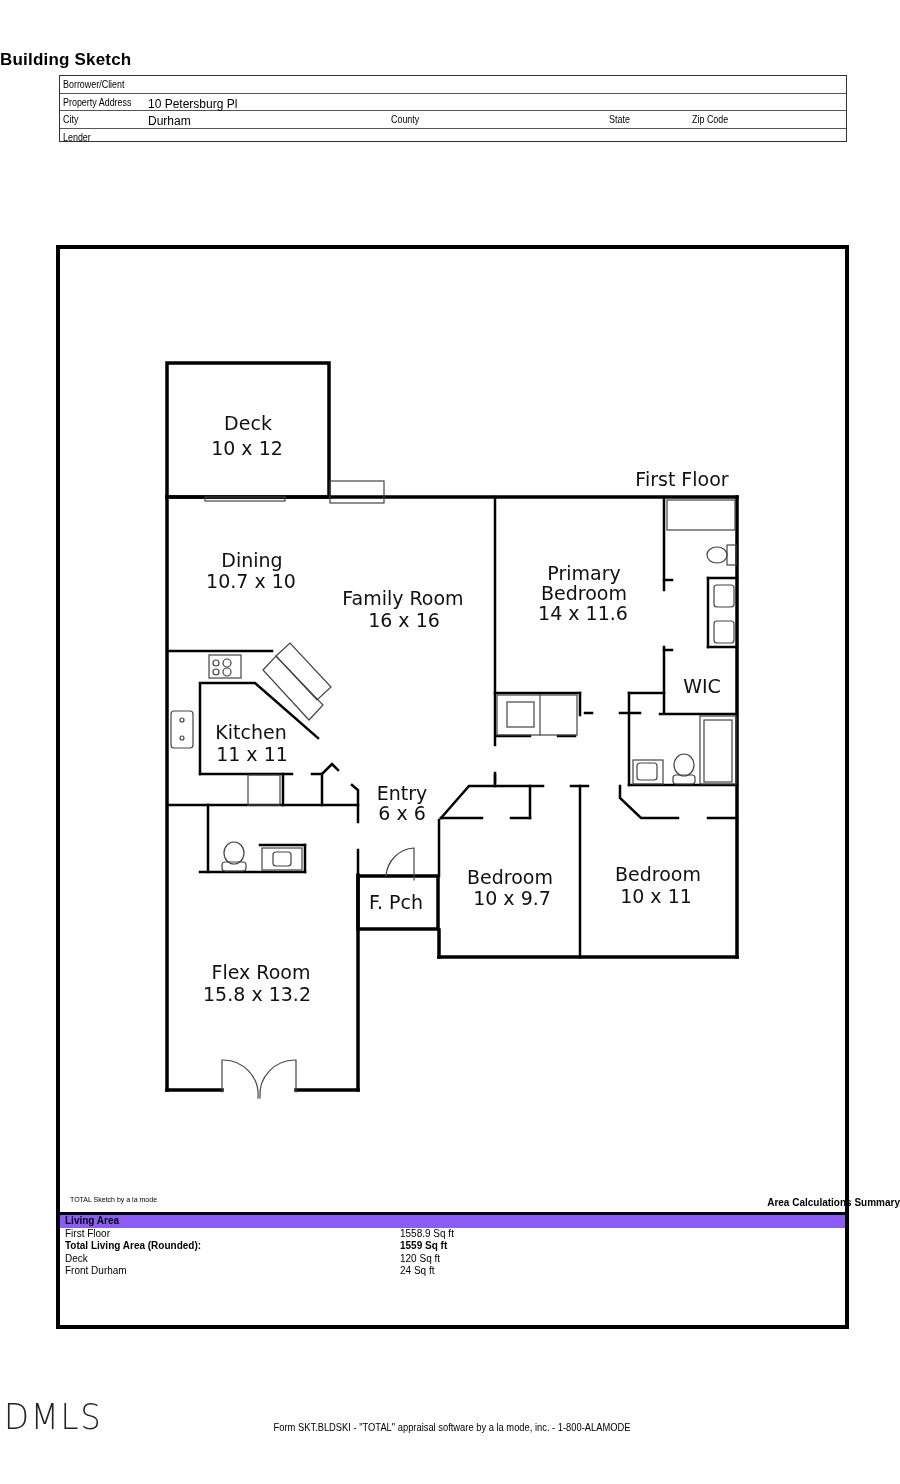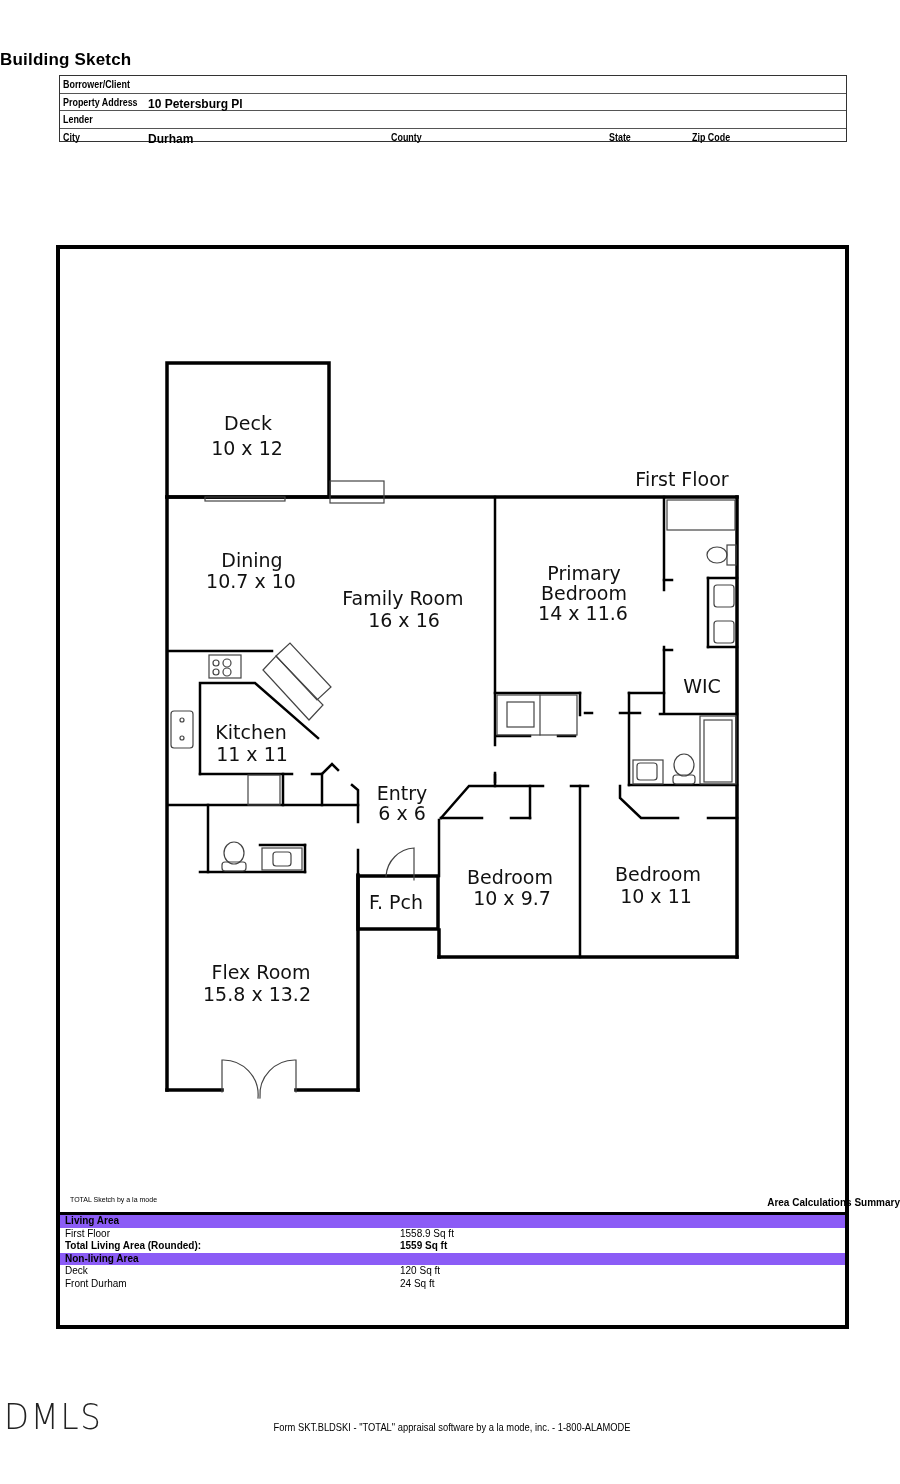--- a/index.html
+++ b/index.html
@@ -1,18 +1,18 @@
 <!DOCTYPE html>
 <html><head>
 <meta charset="utf-8">
 <style>
   html,body{margin:0;padding:0;background:#fff;}
   body{width:900px;height:1484px;position:relative;overflow:hidden;font-family:"Liberation Sans",sans-serif;color:#000;}
   .title{position:absolute;top:50px;left:0;width:900px;text-align:left;font-weight:bold;font-size:17px;letter-spacing:0.2px;}
-  .hdr{position:absolute;top:75px;left:59px;width:788px;height:67px;border:1.5px solid #333;box-sizing:border-box;font-weight:bold;}
+  .hdr{position:absolute;top:75px;left:59px;width:788px;height:67px;border:1.5px solid #333;box-sizing:border-box;}
   .hrow{position:relative;height:16.5px;border-bottom:1px solid #555;font-size:10.5px;line-height:16px;}
   .hrow:last-child{border-bottom:none;}
   .hlbl{position:absolute;left:3px;top:0;transform:scaleX(0.85);transform-origin:left;}
   .hval{position:absolute;top:2px;font-size:12px;}
   .frame{position:absolute;left:56px;top:245px;width:793px;height:1084px;border:4px solid #000;box-sizing:border-box;}
   svg.plan{position:absolute;left:0;top:0;}
   .room-txt{font-family:"DejaVu Sans",sans-serif;font-size:19px;fill:#111;text-anchor:middle;}
   .small-tag{position:absolute;left:70px;top:1196px;font-size:7px;}
   .sum-title{position:absolute;left:0;width:900px;top:1197px;text-align:right;font-size:10px;font-weight:bold;}
   .summary{position:absolute;left:60px;top:1212px;width:785px;font-size:10px;}
@@ -34,28 +34,28 @@
 <div class="hdr">
   <div class="hrow">
     <span class="hlbl">Borrower/Client</span>
     <span class="hval" style="left:88px"></span>
   </div>
   <div class="hrow">
     <span class="hlbl">Property Address</span>
     <span class="hval" style="left:88px">10 Petersburg Pl</span>
   </div>
   <div class="hrow">
-    <span class="hlbl">Lender</span>
-  </div>
-  <div class="hrow">
     <span class="hlbl">City</span>
     <span class="hval" style="left:88px">Durham</span>
     <span class="hlbl" style="left:331px">County</span>
     <span class="hlbl" style="left:549px">State</span>
     <span class="hlbl" style="left:632px">Zip Code</span>
+  </div>
+  <div class="hrow">
+    <span class="hlbl">Lender</span>
   </div>
 </div>
 
 <div class="frame"></div>
 
 <svg class="plan" width="900" height="1484">
   <g stroke="#000" fill="none" stroke-linecap="square">
 
     <rect x="167" y="363" width="162" height="134" stroke-width="3.5"></rect>
 
@@ -195,23 +195,20 @@
     <span class="lbl">Living Area</span>
   </div>
   <div class="srow">
     <span class="lbl">First Floor</span>
     <span class="val">1558.9 Sq ft</span>
   </div>
   <div class="srow bold">
     <span class="lbl">Total Living Area (Rounded):</span>
     <span class="val">1559 Sq ft</span>
   </div>
-  <div class="srow band">
-    <span class="lbl">Non-living Area</span>
-  </div>
   <div class="srow">
     <span class="lbl">Deck</span>
     <span class="val">120 Sq ft</span>
   </div>
   <div class="srow">
     <span class="lbl">Front Durham</span>
     <span class="val">24 Sq ft</span>
   </div>
 </div>
 

